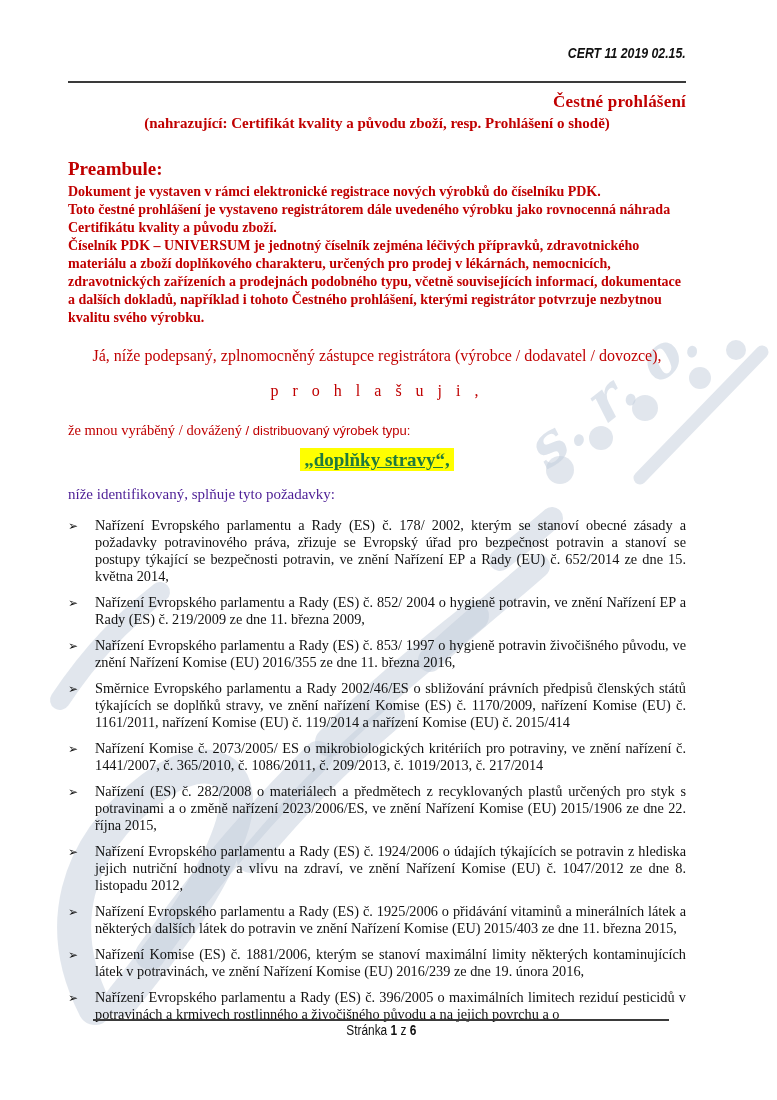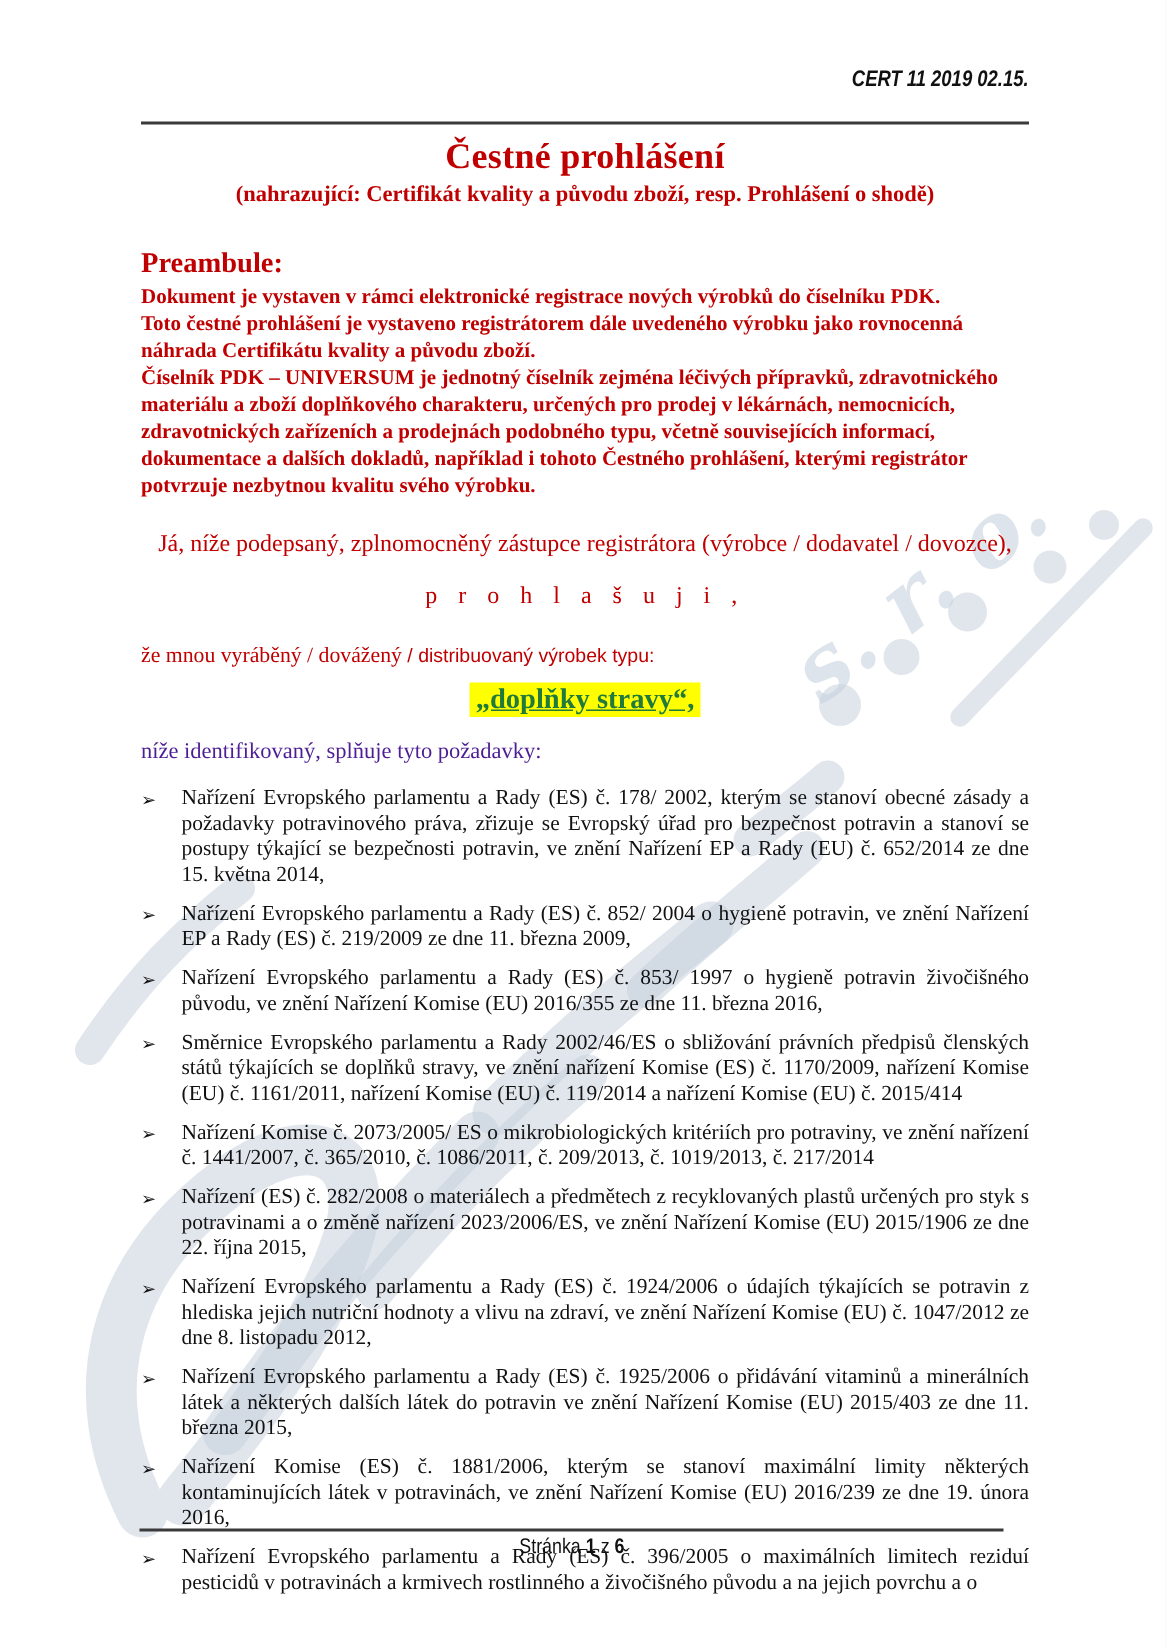--- a/index.html
+++ b/index.html
@@ -10,34 +10,34 @@
     --ink:#1a1a1a;
   }
   *{margin:0;padding:0;box-sizing:border-box;}
   html,body{background:#e8e8e8;}
   body{
     width:777px;height:1100px;margin:0 auto;position:relative;
     background:#ffffff;overflow:hidden;
     font-family:"Liberation Serif", serif;color:var(--ink);
   }
   .watermark{position:absolute;inset:0;z-index:0;pointer-events:none;}
-  .page{position:relative;z-index:1;padding:44px 91px 0 94px;}
+  .page{position:relative;z-index:1;padding:44px 91px 0 68px;}
 
   .doc-code{
     text-align:right;
     font-family:"Liberation Sans", sans-serif;
     font-style:italic;font-weight:bold;font-size:15px;color:#111;
   }
   .doc-code .squeeze{display:inline-block;transform:scaleX(.82);transform-origin:right center;}
 
   .rule{border:none;border-top:2px solid #3a3a3a;margin-top:20px;}
 
   .title{
-    margin-top:9px;text-align:center;color:var(--red);
-    font-size:24px;font-weight:bold;letter-spacing:.2px;
+    margin-top:9px;text-align:right;color:var(--red);
+    font-size:17px;font-weight:bold;letter-spacing:.2px;
   }
   .subtitle{
     margin-top:3px;text-align:center;color:var(--red);
     font-size:15px;font-weight:bold;
   }
 
   .preamble-heading{
     margin-top:26px;color:var(--red);font-weight:bold;font-size:19px;
   }
   .preamble-paragraphs{margin-top:3px;}

